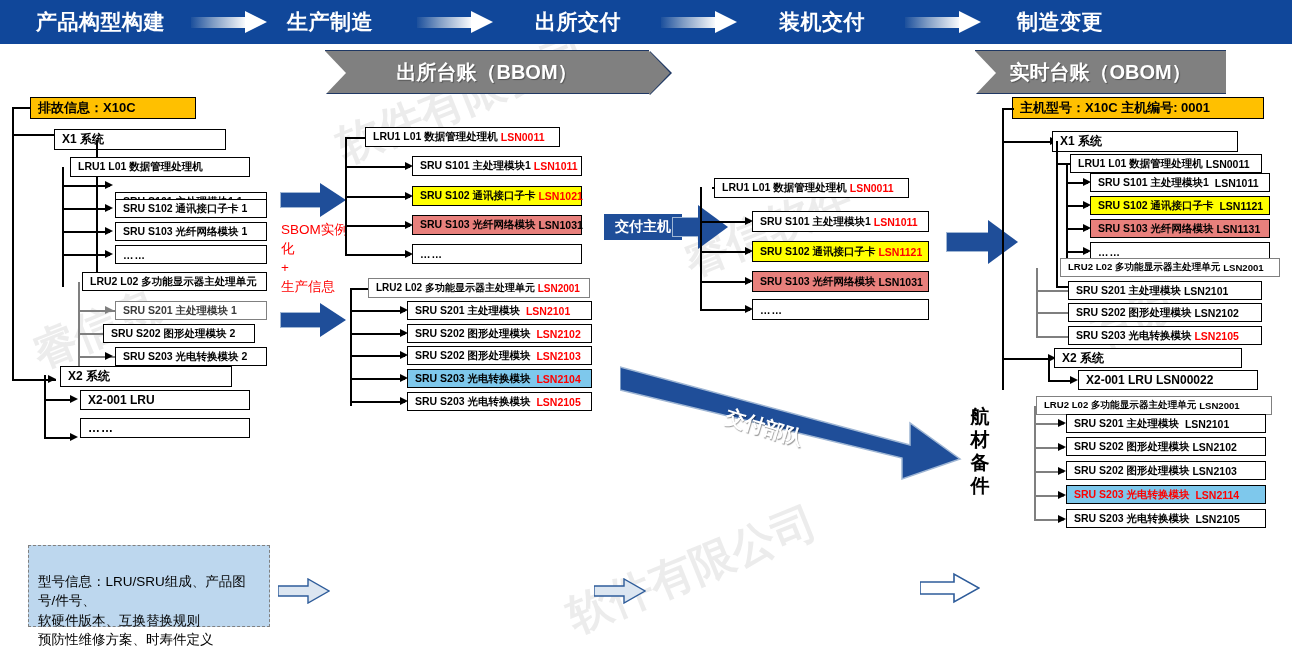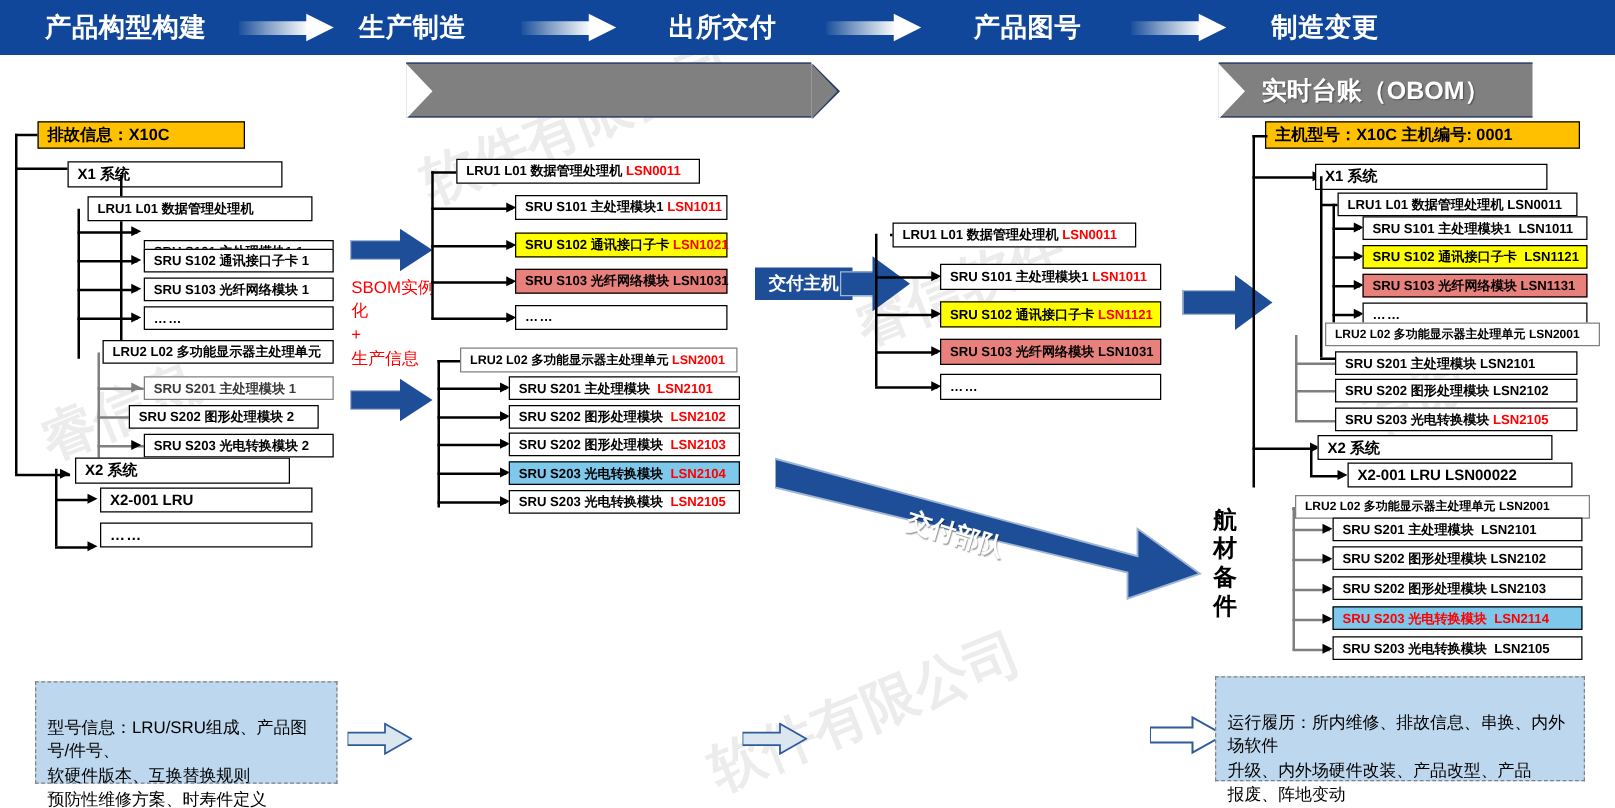--- a/index.html
+++ b/index.html
@@ -157,35 +157,36 @@
         <div class="head"></div>
       </div>
     <div style="width:40px"></div>
     <div class="phase-label">出所交付</div>
     <div style="width:40px"></div>
     <div class="grad-arrow">
         <div class="shaft"></div>
         <div class="head"></div>
       </div>
     <div style="width:40px"></div>
-    <div class="phase-label">产品图号</div>
+    <div class="phase-label">装机交付</div>
     <div style="width:40px"></div>
     <div class="grad-arrow">
         <div class="shaft"></div>
         <div class="head"></div>
       </div>
     <div style="width:34px"></div>
     <div class="phase-label">制造变更</div>
   </div>
 
   <div class="chevbar">
     <div class="chev" style="left:325px; width:324px;">
       <div class="notch-l"></div>
       <div class="notch-r-out"></div>
         <div class="notch-r"></div>
+      <div class="ctext">出所台账（BBOM）</div>
     </div>
     <div class="chev" style="left:975px; width:251px;">
       <div class="notch-l"></div>
       <div class="ctext">实时台账（OBOM）</div>
     </div>
   </div>
 
   <div class="nbox gold" style="left:30px; top:97px; width:166px; height:22px;">排故信息：X10C</div>
 
   <div class="ln" style="left:12px; top:107px; width:18px; height:1.6px;"></div>
@@ -510,19 +511,14 @@
     </svg>
   </div>
 
 
   <div class="iarrow" style="left:920px; top:572px;">
     <svg width="60" height="32" viewBox="0 0 60 32">
       <polygon points="0,10 34,10 34,2 59,16 34,30 34,22 0,22" fill="#FFFFFF" stroke="#2E5C9A" stroke-width="1.6"></polygon>
     </svg>
   </div>
 
-  <div class="infobox" style="left:972px; top:541px; width:296px; height:84px;">
-    <span>运行履历：</span><span>所内维修、排故信息、串换、内外场软件
-升级、内外场硬件改装、产品改型、产品
-报废、阵地变动</span>
-  </div>
 
 </div>
 
 </body></html>

